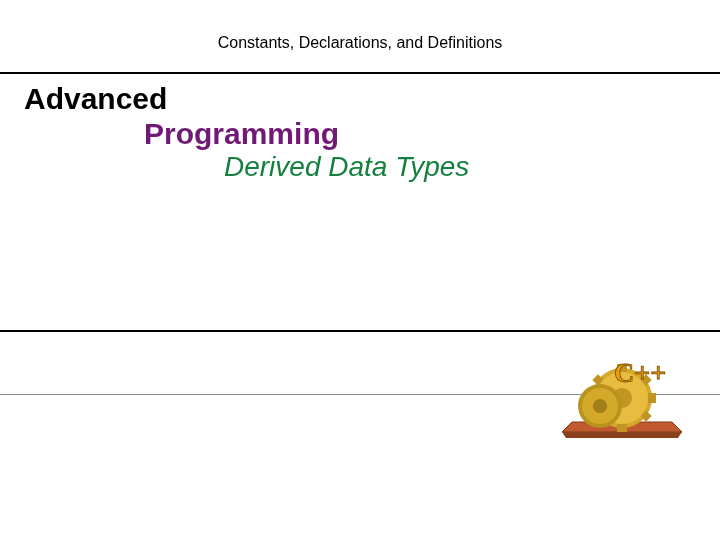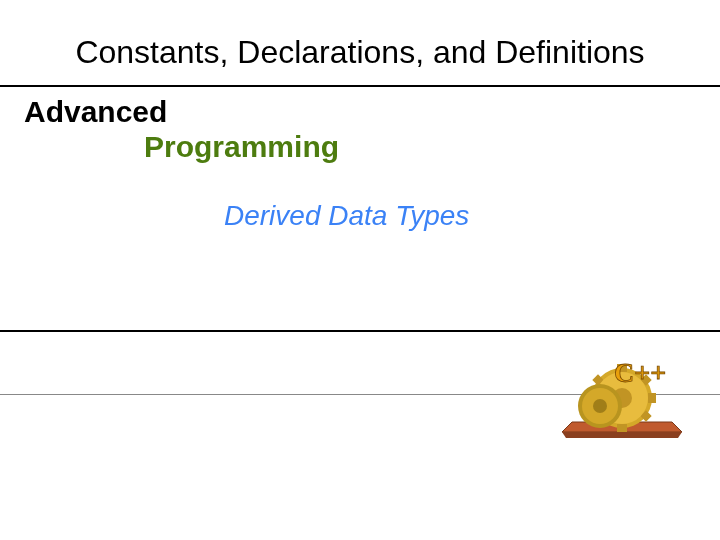--- a/index.html
+++ b/index.html
@@ -6,53 +6,52 @@
     body {
       width: 720px;
       height: 540px;
       background: #ffffff;
       font-family: Arial, Helvetica, sans-serif;
       position: relative;
       overflow: hidden;
     }
     .header-title {
       text-align: center;
-      font-size: 32px;
+      font-size: 16px;
       font-weight: normal;
       color: #000;
       padding-top: 34px;
-      padding-bottom: 14px;
+      padding-bottom: 20px;
     }
     .hr1 {
       border: none;
       border-top: 2px solid #000;
       margin: 0;
     }
     .main-block {
       padding: 8px 40px 0 24px;
     }
     .advanced {
       font-size: 30px;
       font-weight: bold;
       color: #000;
       line-height: 1.15;
     }
     .programming {
       font-size: 30px;
       font-weight: bold;
-      color: #4d7c0f;
+      color: #701a75;
       line-height: 1.15;
       padding-left: 120px;
     }
     .subtitle {
       font-size: 28px;
       font-style: italic;
-      color: #3b82f6;
+      color: #15803d;
       padding-left: 200px;
-      margin-top: 36px;
     }
     .hr2 {
       border: none;
       border-top: 2px solid #000;
       position: absolute;
       left: 0;
       right: 0;
       top: 330px;
     }
     .hr3 {

